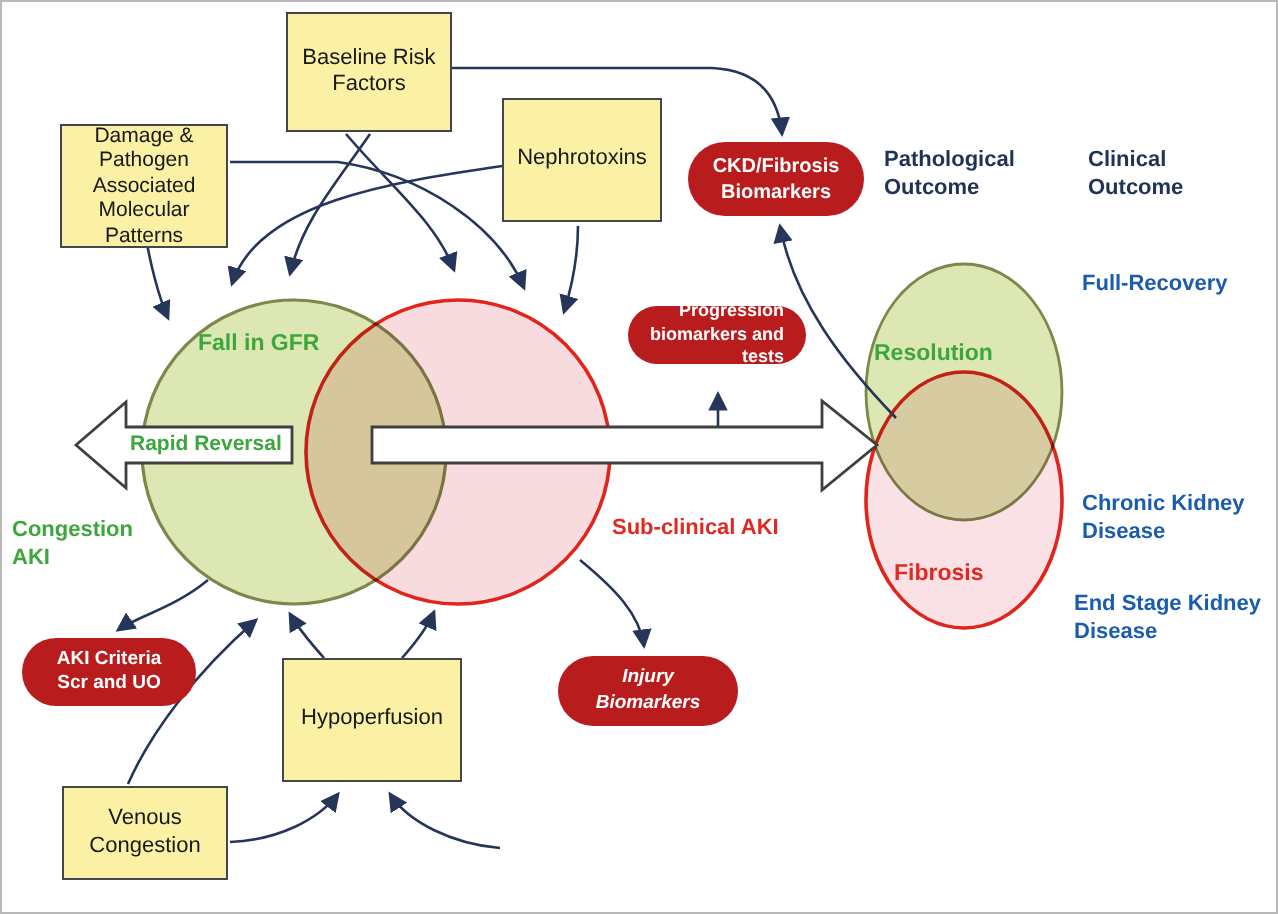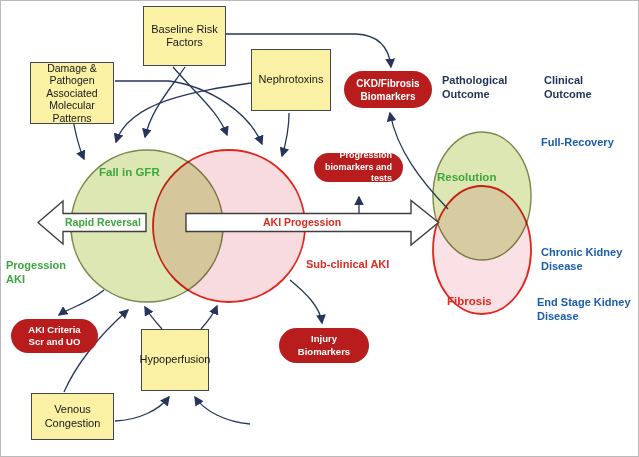--- a/index.html
+++ b/index.html
@@ -22,37 +22,37 @@
   }
   .lbl{
     position:absolute;font-weight:bold;white-space:pre-line;
     line-height:1.25;
   }
   .green{color:#3DA63C}.red{color:#DE2A21}.navy{color:#1F3355}.blue{color:#1A5CAD}
 
   #box-baseline{left:142px;top:5px;width:83px;height:60px;}
   #box-damp{left:29px;top:61px;width:84px;height:62px;font-size:10.5px;line-height:1.18;}
   #box-nephrotoxins{left:250px;top:48px;width:80px;height:62px;}
-  #box-hypoperfusion{left:140px;top:328px;width:68px;height:62px;text-align:center;}
+  #box-hypoperfusion{left:140px;top:328px;width:90px;height:62px;text-align:center;}
   #box-venous{left:30px;top:392px;width:83px;height:47px;}
   #box-lowcardiac{left:250px;top:390px;width:87px;height:62px;}
 
   #pill-ckd{left:343px;top:70px;width:88px;height:37px;font-size:10px;}
   #pill-progression{left:313px;top:152px;width:89px;height:29px;font-size:9px;text-align:right;}
   #pill-criteria{left:10px;top:318px;width:87px;height:34px;font-size:9.5px;}
-  #pill-injury{left:278px;top:327px;width:90px;height:35px;font-size:9.5px;}
+  #pill-injury{left:278px;top:327px;width:90px;height:35px;font-size:9.5px;font-style:italic;}
 
   #lbl-fallgfr{left:98px;top:164px;width:90px;font-size:11.5px;}
   #lbl-tubular{left:196px;top:163px;width:90px;font-size:11.5px;}
   #lbl-rapid{left:64px;top:215px;width:78px;font-size:10.5px;}
   #lbl-progession{left:262px;top:215px;width:95px;font-size:10.5px;}
   #lbl-reversible{left:5px;top:258px;width:80px;font-size:11px;}
   #lbl-subclinical{left:305px;top:257px;width:85px;font-size:11px;}
   #lbl-resolution{left:436px;top:149px;width:90px;font-size:11.5px;margin-top:20px;}
-  #lbl-fibrosis{left:446px;top:279px;width:70px;font-size:11.5px;margin-top:14px;}
+  #lbl-fibrosis{left:446px;top:279px;width:70px;font-size:11.5px;}
   #hdr-pathological{left:441px;top:73px;width:84px;font-size:11px;}
   #hdr-clinical{left:543px;top:73px;width:84px;font-size:11px;}
   #out-full{left:540px;top:135px;width:95px;font-size:11px;}
   #out-scarring{left:536px;top:183px;width:103px;font-size:11px;}
   #out-ckdisease{left:540px;top:245px;width:96px;font-size:11px;}
   #out-eskd{left:536px;top:295px;width:103px;font-size:11px;}
 </style>
 </head>
 <body>
 
@@ -115,22 +115,21 @@
   <div class="pill" id="pill-progression">Progression
 biomarkers and
 tests</div>
   <div class="pill" id="pill-criteria">AKI Criteria
 Scr and UO</div>
   <div class="pill" id="pill-injury">Injury
 Biomarkers</div>
 
   <div class="lbl green" id="lbl-fallgfr">Fall in GFR</div>
   <div class="lbl green" id="lbl-rapid">Rapid Reversal</div>
-  <div class="lbl red" id="lbl-progession">AKI Progession</div>
-  <div class="lbl green" id="lbl-reversible">Progession AKI</div>
+  <div class="lbl green" id="lbl-reversible">Congestion AKI</div>
   <div class="lbl red" id="lbl-subclinical">Sub-clinical AKI</div>
   <div class="lbl green" id="lbl-resolution">Resolution</div>
   <div class="lbl red" id="lbl-fibrosis">Fibrosis</div>
 
   <div class="lbl navy" id="hdr-pathological">Pathological
 Outcome</div>
   <div class="lbl navy" id="hdr-clinical">Clinical
 Outcome</div>
 
   <div class="lbl blue" id="out-full">Full-Recovery</div>

